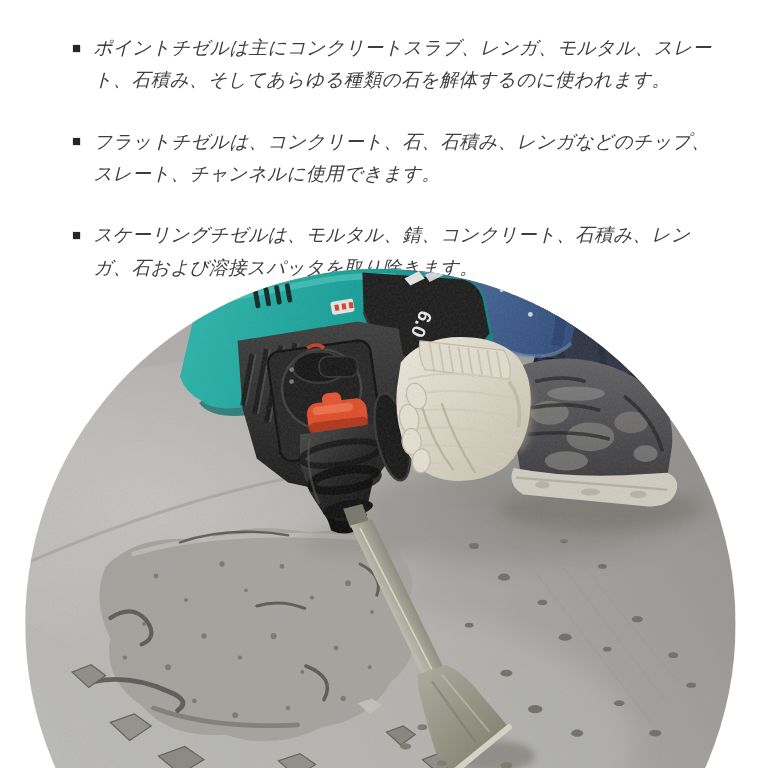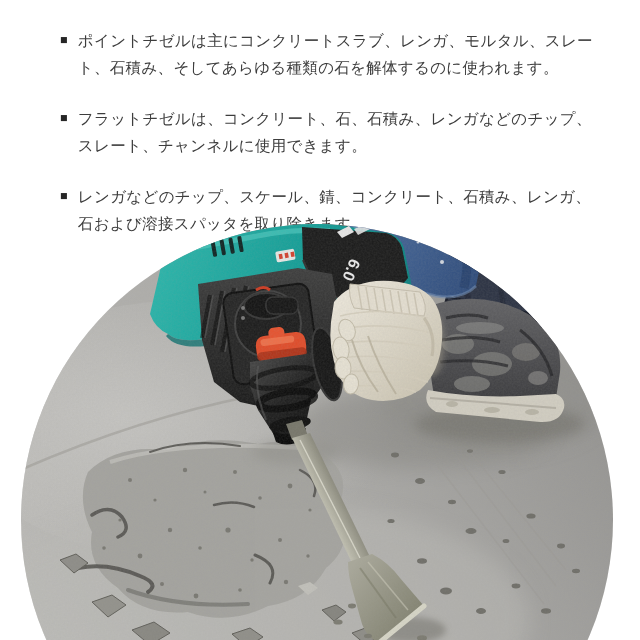--- a/index.html
+++ b/index.html
@@ -4,41 +4,41 @@
 <style>
   html,body{margin:0;padding:0;background:#ffffff;}
   .page{
     position:relative;width:640px;height:640px;background:#ffffff;overflow:hidden;
     font-family:"Liberation Sans","DejaVu Sans",sans-serif;
   }
   .bullets{position:absolute;top:27px;left:60px;right:42px;}
   .bullet{display:flex;align-items:flex-start;margin-bottom:24px;
     font-size:15.5px;line-height:27px;color:#3d3d3d;letter-spacing:0.3px;}
   .bullet .marker{flex:none;font-size:12.5px;line-height:27px;color:#262626;margin-right:10px;}
-  .bullet .txt{flex:1;}
+  .bullet .txt{flex:1;font-style:italic;}
   .photo-wrap{position:absolute;left:0;top:0;width:640px;height:640px;}
   svg{display:block;}
 </style>
 </head>
 <body>
 
 <div class="page">
 
   <div class="bullets">
     <div class="bullet">
       <span class="marker">■</span>
       <span class="txt">ポイントチゼルは主にコンクリートスラブ、レンガ、モルタル、スレート、石積み、そしてあらゆる種類の石を解体するのに使われます。</span>
     </div>
     <div class="bullet">
       <span class="marker">■</span>
       <span class="txt">フラットチゼルは、コンクリート、石、石積み、レンガなどのチップ、スレート、チャンネルに使用できます。</span>
     </div>
     <div class="bullet">
       <span class="marker">■</span>
-      <span class="txt">レンガなどのチップ、スケール、錆、コンクリート、石積み、レンガ、石および溶接スパッタを取り除きます。</span>
+      <span class="txt">スケーリングチゼルは、モルタル、錆、コンクリート、石積み、レンガ、石および溶接スパッタを取り除きます。</span>
     </div>
   </div>
 
   <div class="photo-wrap">
   <svg width="640" height="640" viewBox="0 0 640 640">
     <defs>
       <clipPath id="clipC">
             <circle cx="317" cy="520" r="296"></circle>
           </clipPath>
       <linearGradient id="gFloor" x1="0" y1="640" x2="640" y2="260" gradientUnits="userSpaceOnUse">

